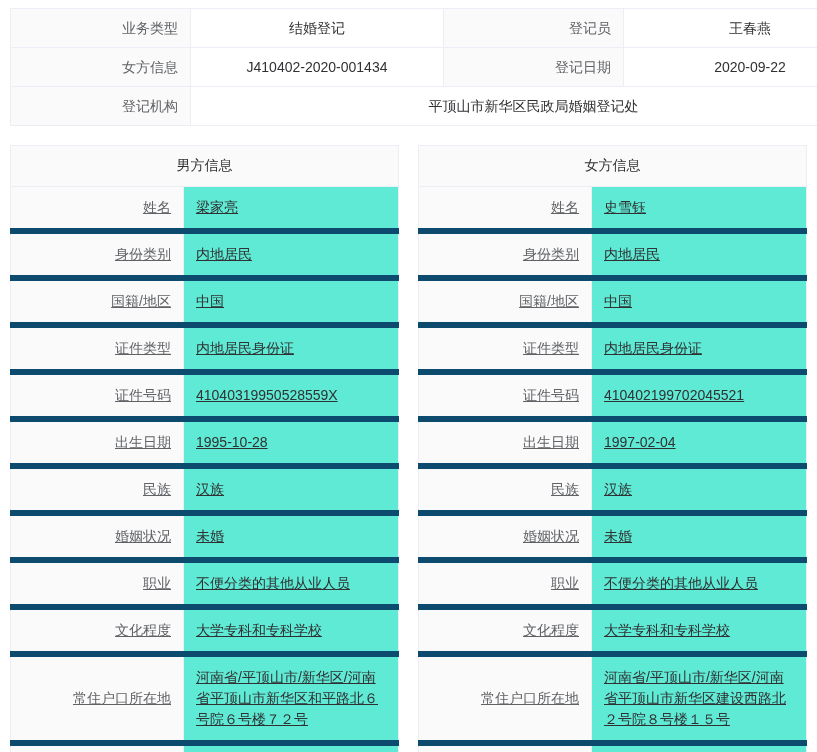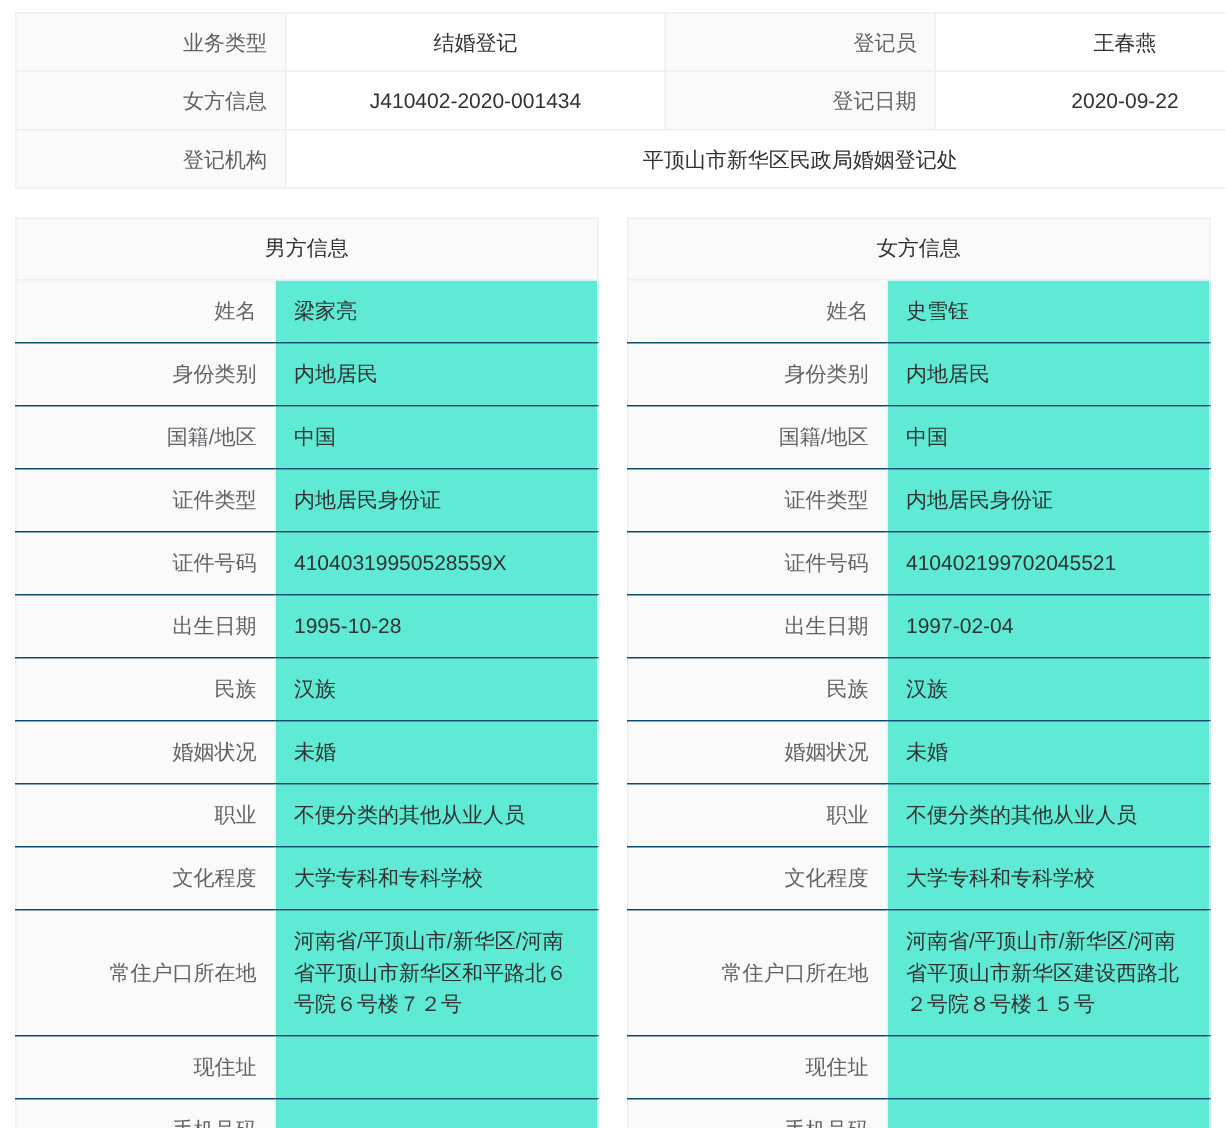--- a/index.html
+++ b/index.html
@@ -74,26 +74,27 @@
   }
   table.sub {
     border-collapse: collapse;
     table-layout: fixed;
     width: 100%;
     border-top: 1px solid #ebeef5;
     border-left: 1px solid #ebeef5;
   }
   table.sub td {
     border-right: 1px solid #ebeef5;
-    border-bottom: 1px solid #0c4a6e;
+    border-bottom: 6px solid #0c4a6e;
     padding: 10px 12px;
     font-size: 14px;
     line-height: 21px;
     vertical-align: middle;
     word-break: break-all;
+    text-decoration: underline;
   }
   table.sub td.lbl {
     width: 148px;
     background: #fafafa;
     color: #606266;
     text-align: right;
   }
   table.sub td.val {
     background: #5eead4;
     color: #303133;

